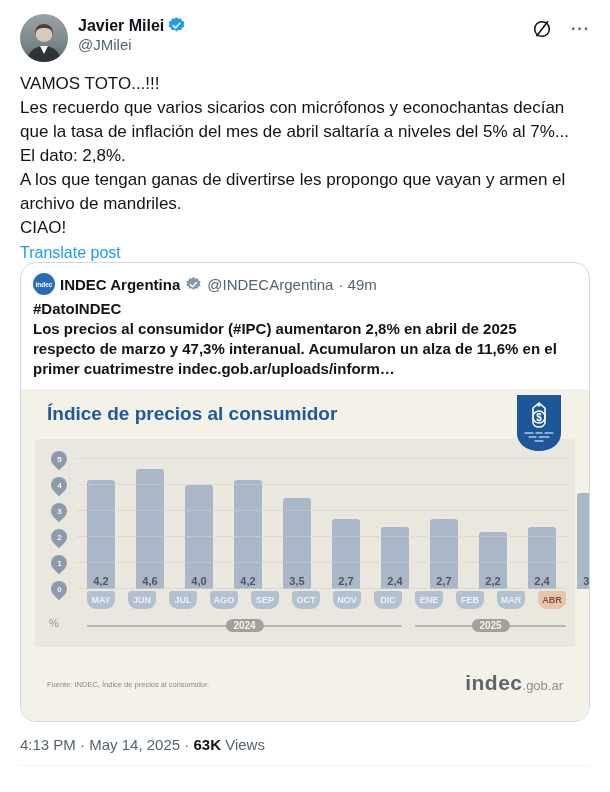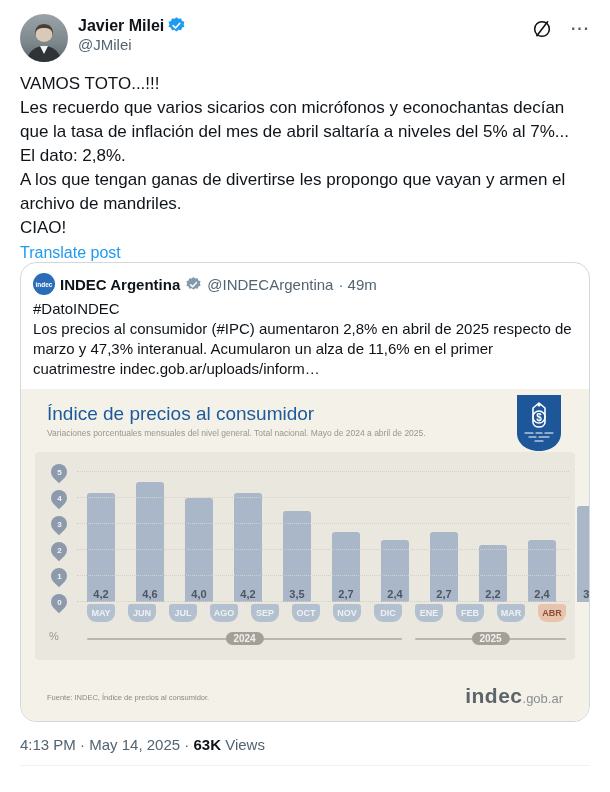--- a/index.html
+++ b/index.html
@@ -24,25 +24,25 @@
   .translate { display:inline-block; margin-top:4px; font-size:16px; color:#1d9bf0; text-decoration:none; }
 
   
   .card { border:1px solid #cfd9de; border-radius:16px; overflow:hidden; }
   .card-inner { padding:10px 12px 0 12px; }
   .q-hdr { display:flex; align-items:center; gap:5px; }
   .q-avatar { width:22px; height:22px; border-radius:50%; background:#2b6cb8; color:#fff;
     font-size:6.5px; display:flex; align-items:center; justify-content:center; flex:0 0 22px; font-weight:bold; }
   .q-name { font-size:15px; font-weight:bold; }
   .q-meta { font-size:15px; color:#536471; }
-  .q-text { font-size:15px; line-height:20px; margin-top:4px; white-space:pre-line; }
+  .q-text { font-size:15px; line-height:20px; margin-top:4px; white-space:pre-line;font-weight:bold; }
 
   
   .chart { margin-top:10px; background:#f4f1e9; width:100%; height:332px; position:relative; padding-top:14px; }
-  .c-title { color:#1d5a9b; font-size:19px; font-weight:normal; padding:0 0 0 26px; }
+  .c-title { color:#1d5a9b; font-size:19px; font-weight:bold; padding:0 0 0 26px; }
   .c-sub { color:#98968e; font-size:8.5px; padding:3px 0 0 26px; }
   .c-badge { position:absolute; top:6px; right:28px; }
   .panel { margin:14px 14px 0 14px; background:#eae7df; border-radius:4px; padding:20px 8px 10px 8px; }
   .bars-zone { position:relative; margin-left:44px; height:130px; }
   .bars { position:absolute; left:0; bottom:0; display:flex; align-items:flex-end; gap:21px; height:130px; }
   .bar-wrap { width:28px; position:relative; }
   .bar { width:28px; background:#a9b7c9; border-radius:3px 3px 0 0; }
   .bar.hl { background:#e9c4ad; }
   .bar-val { position:absolute; bottom:2px; left:0; width:100%; text-align:center;
     font-size:11px; font-weight:bold; color:#4e5662; }
@@ -122,21 +122,20 @@
         </svg>
         <span class="q-meta">@INDECArgentina</span>
         <span class="q-meta">· 49m</span>
       </div>
       <div class="q-text">#DatoINDEC
 Los precios al consumidor (#IPC) aumentaron 2,8% en abril de 2025 respecto de marzo y 47,3% interanual. Acumularon un alza de 11,6% en el primer cuatrimestre indec.gob.ar/uploads/inform…</div>
     </div>
 
     <div class="chart">
       <div class="c-title">Índice de precios al consumidor</div>
-      <div class="c-sub">Variaciones porcentuales mensuales del nivel general. Total nacional. Mayo de 2024 a abril de 2025.</div>
       <svg class="c-badge" width="44" height="58" viewBox="0 0 44 58">
         <path d="M0 0h44v38c0 11-10 18-22 18S0 49 0 38z" fill="#1e5799"></path>
         <path d="M22 8l6 5v14c0 3-2.5 5-6 5s-6-2-6-5V13z" fill="none" stroke="#fff" stroke-width="1.6" stroke-linejoin="round"></path>
         <circle cx="22" cy="10" r="1.6" fill="#fff"></circle>
         <circle cx="22" cy="22" r="6" fill="none" stroke="#fff" stroke-width="1.4"></circle>
         <text x="22" y="26" text-anchor="middle" fill="#fff" font-size="10" font-weight="bold" font-family="Liberation Sans, sans-serif">$</text>
         <g stroke="#fff" stroke-width="1.2" stroke-linecap="round">
           <line x1="8" y1="38" x2="16" y2="38"></line>
             <line x1="19" y1="38" x2="25" y2="38"></line>
             <line x1="28" y1="38" x2="36" y2="38"></line>

